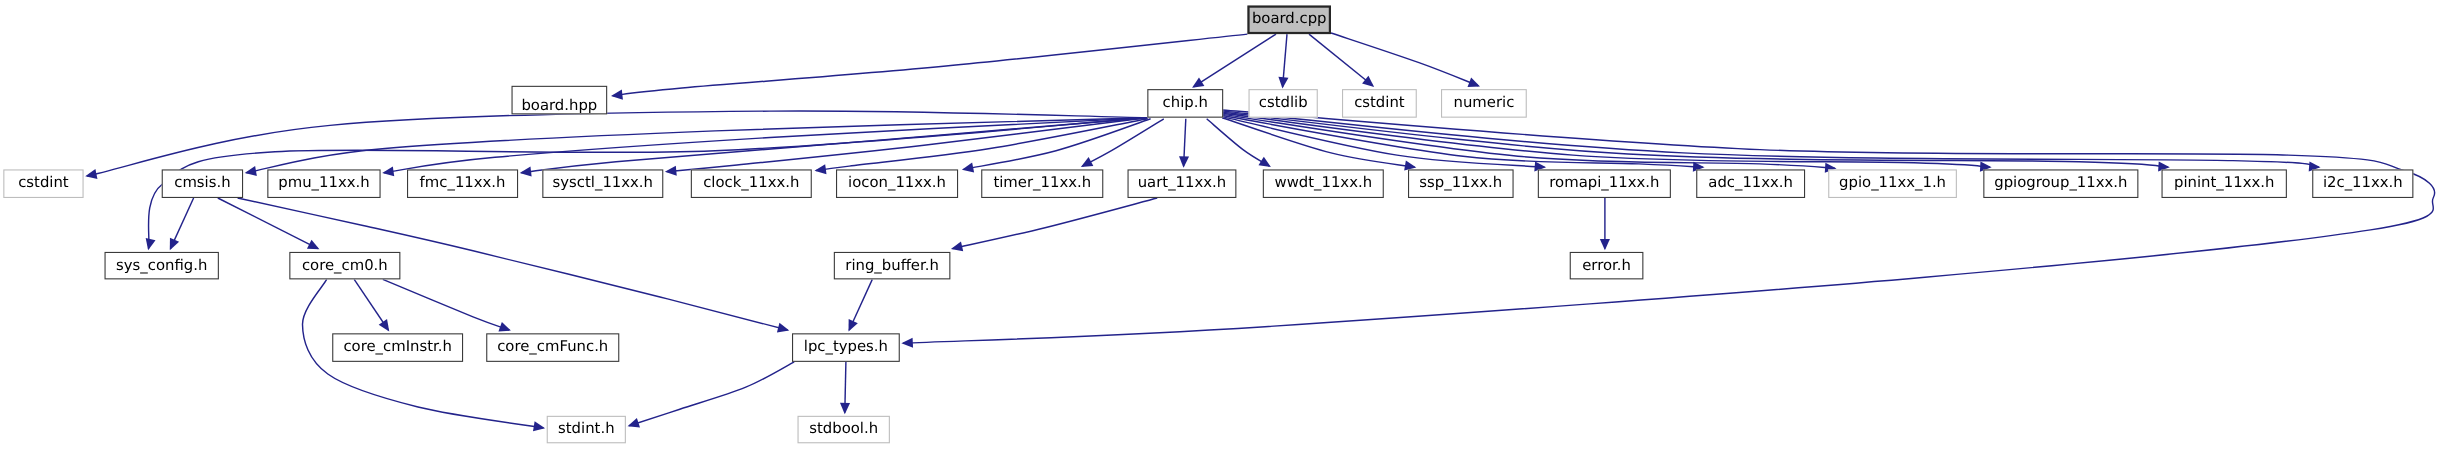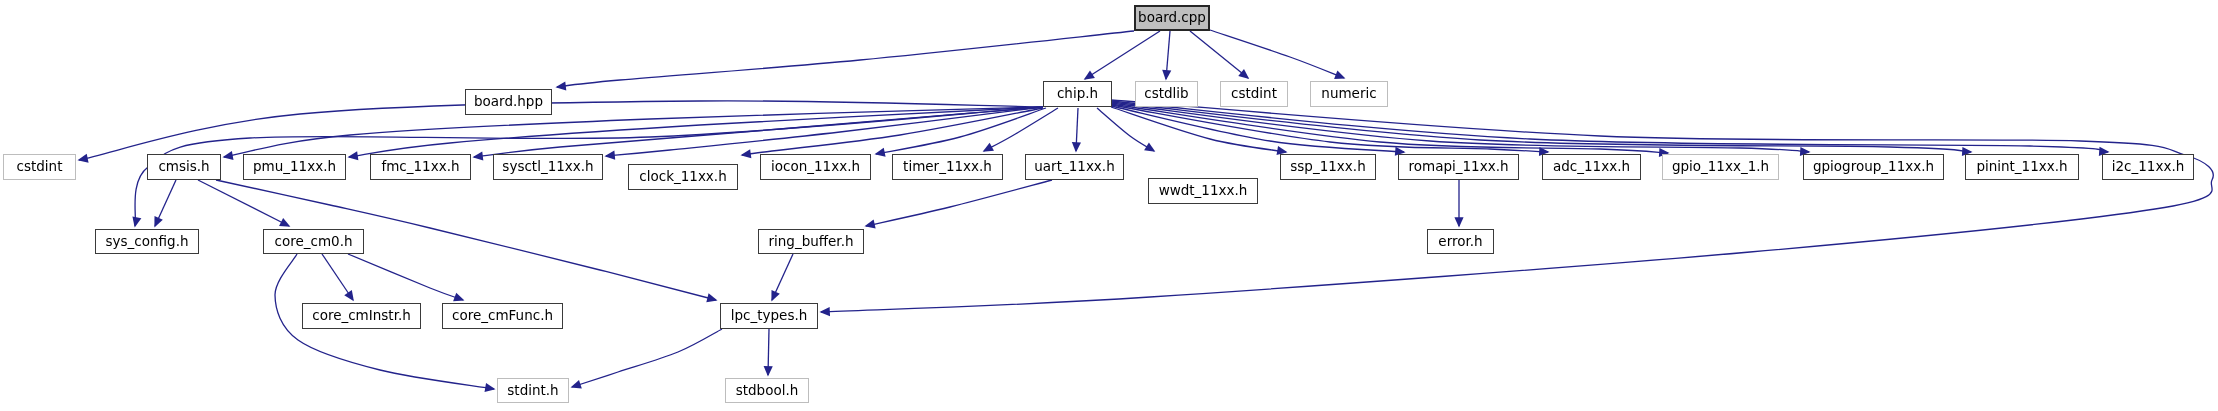--- a/index.html
+++ b/index.html
@@ -68,21 +68,21 @@
       <path d="M297,254 C293.3333333333333,260.8333333333333 274.8333333333333,280.6666666666667 275,295 C275.1666666666667,309.3333333333333 280.5,327.5 298,340 C315.5,352.5 347.3333333333333,361.8333333333333 380,370 C412.6666666666667,378.1666666666667 475,385.8333333333333 494,389" fill="none" stroke="#23238b" stroke-width="1.3" marker-end="url(#arr)"></path>
       <path d="M1052,180 C1035,184.5 981,199.33333333333334 950,207 C919,214.66666666666666 880,222.83333333333334 866,226" fill="none" stroke="#23238b" stroke-width="1.3" marker-end="url(#arr)"></path>
       <path d="M793,254 L772,300" fill="none" stroke="#23238b" stroke-width="1.3" marker-end="url(#arr)"></path>
       <path d="M1459,180 L1459,226" fill="none" stroke="#23238b" stroke-width="1.3" marker-end="url(#arr)"></path>
       <path d="M722,329 C714.6666666666666,332.8333333333333 695.3333333333334,344.8333333333333 678,352 C660.6666666666666,359.1666666666667 635.6666666666666,366.1666666666667 618,372 C600.3333333333334,377.8333333333333 579.6666666666666,384.5 572,387" fill="none" stroke="#23238b" stroke-width="1.3" marker-end="url(#arr)"></path>
       <path d="M769,329 L768,375" fill="none" stroke="#23238b" stroke-width="1.3" marker-end="url(#arr)"></path>
     </svg>
 <div class="node current" style="left: 1134px; top: 5px; width: 76px; height: 26px;">
       <span>board.cpp</span>
     </div>
-    <div class="node doc" style="left: 465px; top: 89px; width: 87px; height: 26px;">
+    <div class="node doc" style="left: 465px; top: 78px; width: 87px; height: 26px; align-items: flex-end;">
       <span>board.hpp</span>
     </div>
     <div class="node doc" style="left: 1043px; top: 81px; width: 69px; height: 26px;">
       <span>chip.h</span>
     </div>
     <div class="node ext" style="left: 1135px; top: 81px; width: 63px; height: 26px;">
       <span>cstdlib</span>
     </div>
     <div class="node ext" style="left: 1220px; top: 81px; width: 68px; height: 26px;">
       <span>cstdint</span>
@@ -98,33 +98,33 @@
     </div>
     <div class="node doc" style="left: 243px; top: 154px; width: 103px; height: 26px;">
       <span>pmu_11xx.h</span>
     </div>
     <div class="node doc" style="left: 370px; top: 154px; width: 101px; height: 26px;">
       <span>fmc_11xx.h</span>
     </div>
     <div class="node doc" style="left: 493px; top: 154px; width: 110px; height: 26px;">
       <span>sysctl_11xx.h</span>
     </div>
-    <div class="node doc" style="left: 628px; top: 164px; width: 110px; height: 26px; text-align: right;">
+    <div class="node doc" style="left: 628px; top: 154px; width: 110px; height: 26px; text-align: right;">
       <span>clock_11xx.h</span>
     </div>
     <div class="node doc" style="left: 760px; top: 154px; width: 111px; height: 26px;">
       <span>iocon_11xx.h</span>
     </div>
     <div class="node doc" style="left: 892px; top: 154px; width: 111px; height: 26px;">
       <span>timer_11xx.h</span>
     </div>
     <div class="node doc" style="left: 1025px; top: 154px; width: 99px; height: 26px;">
       <span>uart_11xx.h</span>
     </div>
-    <div class="node doc" style="left: 1148px; top: 154px; width: 110px; height: 26px; margin-top: 24px;">
+    <div class="node doc" style="left: 1148px; top: 154px; width: 110px; height: 26px;">
       <span>wwdt_11xx.h</span>
     </div>
     <div class="node doc" style="left: 1280px; top: 154px; width: 96px; height: 26px;">
       <span>ssp_11xx.h</span>
     </div>
     <div class="node doc" style="left: 1398px; top: 154px; width: 121px; height: 26px;">
       <span>romapi_11xx.h</span>
     </div>
     <div class="node doc" style="left: 1542px; top: 154px; width: 99px; height: 26px;">
       <span>adc_11xx.h</span>

